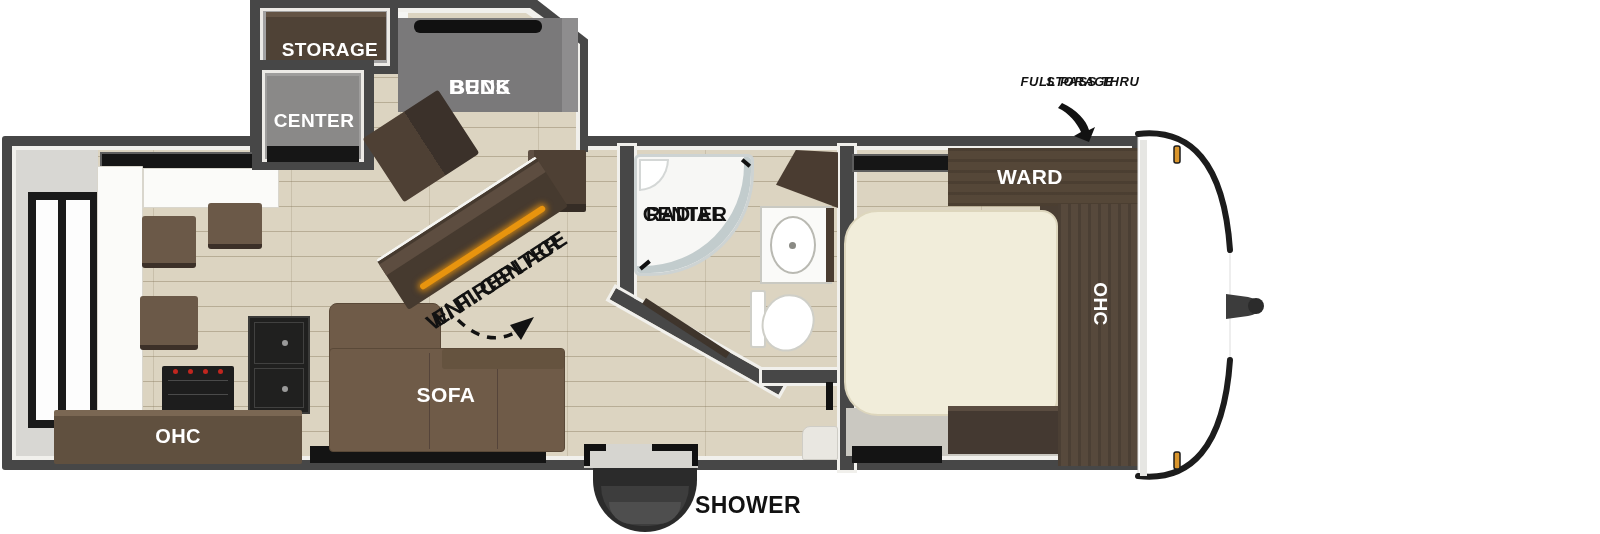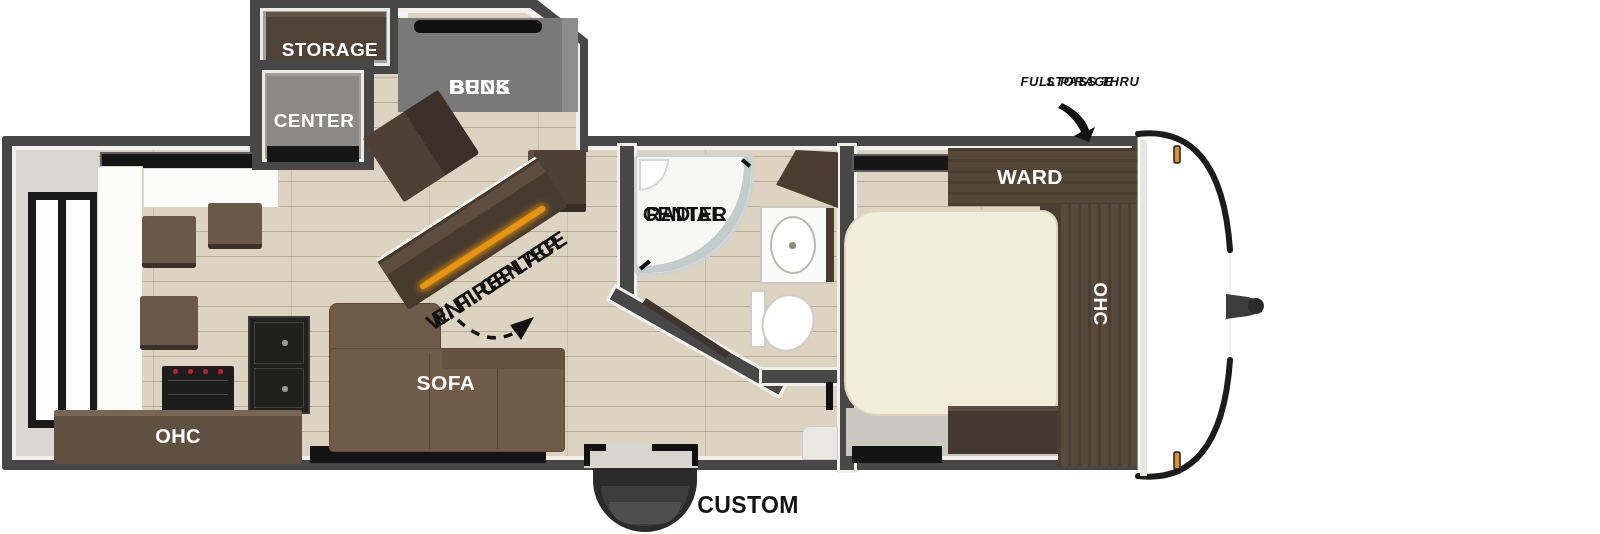--- a/index.html
+++ b/index.html
@@ -58,32 +58,32 @@
   <div style="left:54px;top:410px;width:248px;height:54px;background:#60503f;border-top:6px solid #7a6753;border-radius:2px;z-index:3;"></div>
   <div class="lbl" style="left:130px;top:426px;width:96px;height:22px;font-size:20px;z-index:10;">OHC</div>
 
   <div style="left:310px;top:446px;width:236px;height:17px;background:#141414;z-index:2;"></div>
   <div style="left:329px;top:303px;width:112px;height:52px;background:#6f5b48;border:1px solid #5a4938;border-radius:8px 8px 0 0;z-index:3;"></div>
   <div style="left:329px;top:348px;width:236px;height:104px;background:#6f5b48;border:1px solid #5a4938;border-radius:4px;z-index:3;">
     <div style="left:99px;top:4px;width:1px;height:96px;background:#55443a;"></div>
     <div style="left:167px;top:4px;width:1px;height:96px;background:#55443a;"></div>
     <div style="left:112px;top:0;width:122px;height:20px;background:#65533f;border-radius:3px;"></div>
   </div>
-  <div class="lbl" style="left:398px;top:372px;width:96px;height:22px;font-size:21px;z-index:10;text-align:right;">SOFA</div>
+  <div class="lbl" style="left:398px;top:384px;width:96px;height:22px;font-size:21px;z-index:10;text-align:right;">SOFA</div>
 
   <div style="left:584px;top:444px;width:114px;height:24px;background:#d6d5d0;z-index:2;"></div>
   <div style="left:584px;top:444px;width:22px;height:7px;background:#111;z-index:3;"></div>
   <div style="left:584px;top:444px;width:6px;height:22px;background:#111;z-index:3;"></div>
   <div style="left:652px;top:444px;width:46px;height:7px;background:#111;z-index:3;"></div>
   <div style="left:692px;top:444px;width:6px;height:22px;background:#111;z-index:3;"></div>
   <div style="left:593px;top:468px;width:104px;height:64px;background:#2b2b2b;border-radius:0 0 52px 52px;z-index:1;">
     <div style="left:8px;top:18px;width:88px;height:40px;background:#3d3d3d;border-radius:0 0 44px 44px;"></div>
     <div style="left:16px;top:34px;width:72px;height:22px;background:#4e4e4e;border-radius:0 0 36px 36px;"></div>
   </div>
-  <div class="lbl dark" style="left:690px;top:492px;width:116px;height:26px;font-size:23px;z-index:10;">CUSTOM</div>
+  <div class="lbl dark" style="left:690px;top:492px;width:116px;height:26px;font-size:23px;z-index:10;">SHOWER</div>
 
   <div style="left:376px;top:108px;width:90px;height:76px;background:linear-gradient(90deg,#4e4034 55%,#3b312a 55%);transform:rotate(-33deg);z-index:4;border-radius:3px;"></div>
   <div style="left:528px;top:150px;width:58px;height:62px;background:#4e4034;border-left:6px solid #5f5044;border-bottom:8px solid #352c25;z-index:4;border-radius:2px;"></div>
   <div style="left:377px;top:203px;width:190px;height:60px;transform:rotate(-33deg);background:#463a2f;border-top:3px solid #f5f5f2;z-index:4;border-radius:3px;">
     <div style="left:0;top:3px;width:190px;height:13px;background:#5d4d40;"></div>
     <div style="left:22px;top:42px;width:148px;height:6px;background:#e8940e;box-shadow:0 0 6px 2px rgba(232,148,14,.8);border-radius:3px;"></div>
   </div>
   <div class="lbl dark" style="left:397px;top:255px;width:200px;height:52px;font-size:22px;transform:rotate(-33deg);z-index:10;"><span>ENT. CENTER</span>
 <span>W/ FIREPLACE</span></div>
 

